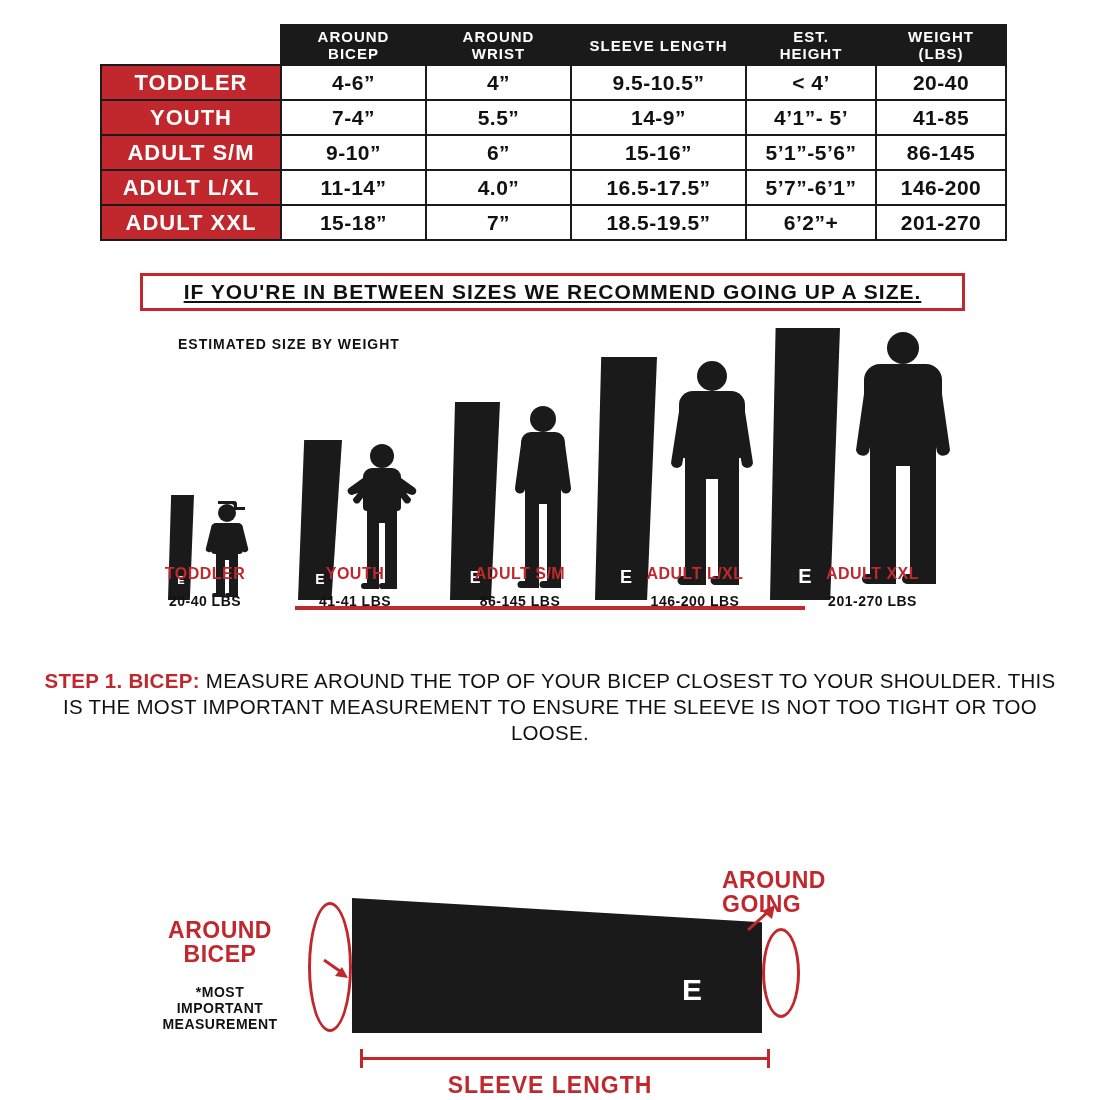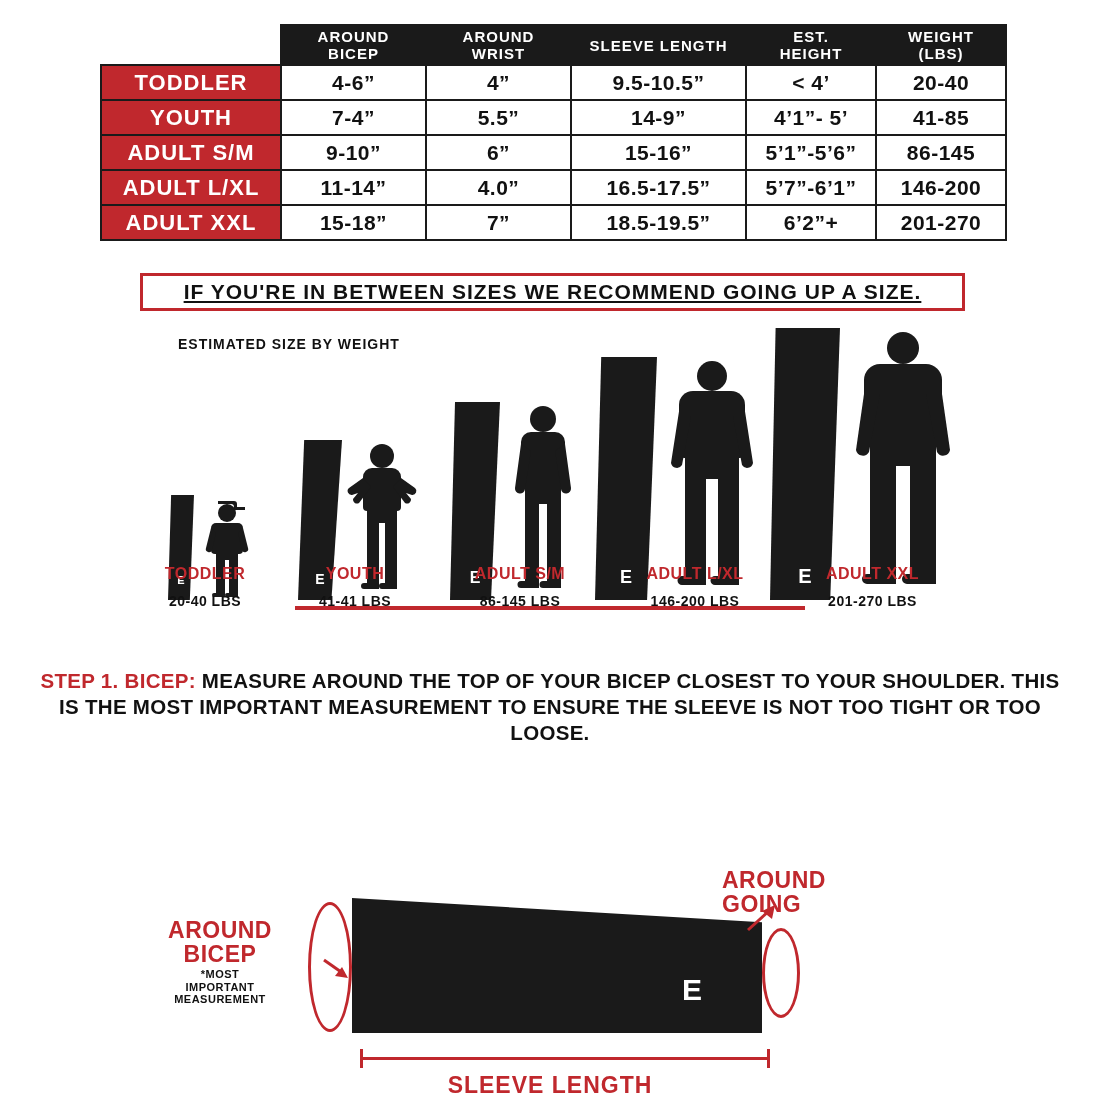--- a/index.html
+++ b/index.html
@@ -116,21 +116,21 @@
   .how-title .underline {
     display: block; width: 510px; height: 4px; background: #c0282d;
     margin: -2px auto 0;
   }
   .steps {
     position: absolute; top: 668px; left: 40px; width: 1020px;
     text-align: center;
   }
   .step { margin-bottom: 14px; line-height: 1.28; }
   .step .hl { color: #c0282d; font-weight: bold; }
-  .step .body { color: #111; font-weight: bold; }
+  .step .body { color: #111; font-weight: normal; }
   .step { font-size: 20.5px; letter-spacing: 0.3px; }
 
   
   .diagram { position: absolute; left: 0; top: 880px; width: 1100px; height: 220px; }
   .diag-sleeve {
     position: absolute;
     left: 352px; top: 18px;
     width: 410px; height: 135px;
     background: #1a1a1a;
     clip-path: polygon(0% 0%, 100% 18%, 100% 100%, 0% 100%);
@@ -372,21 +372,21 @@
     <div class="ellipse" style="left:762px; top:48px; width:38px; height:90px;"></div>
     <svg style="position:absolute; left:744px; top:20px; width:34px; height:34px;" viewBox="0 0 34 34">
       <path d="M4 30 L26 10" stroke="#c0282d" stroke-width="3" fill="none"></path>
       <path d="M31 5 L28 19 L18 11 Z" fill="#c0282d"></path>
     </svg>
 
     <div class="diag-label" style="left:140px; top:38px; width:160px; font-size:23px;">
       <div>AROUND</div>
       <div>BICEP</div>
     </div>
-    <div class="diag-label" style="left:140px; top:88px; width:160px; font-size:11px; color:#111; line-height:1.15; white-space:pre-line;">*MOST
+    <div class="diag-label" style="left:140px; top:104px; width:160px; font-size:14px; color:#111; line-height:1.15; white-space:pre-line;">*MOST
 IMPORTANT
 MEASUREMENT</div>
 
     <div class="diag-label" style="left:722px; top:-12px; width:170px; font-size:23px; text-align:left;">
       <div>AROUND</div>
       <div>GOING</div>
     </div>
 
     <div class="sleeve-len-line"></div>
     <div class="sleeve-len-label">SLEEVE LENGTH</div>

